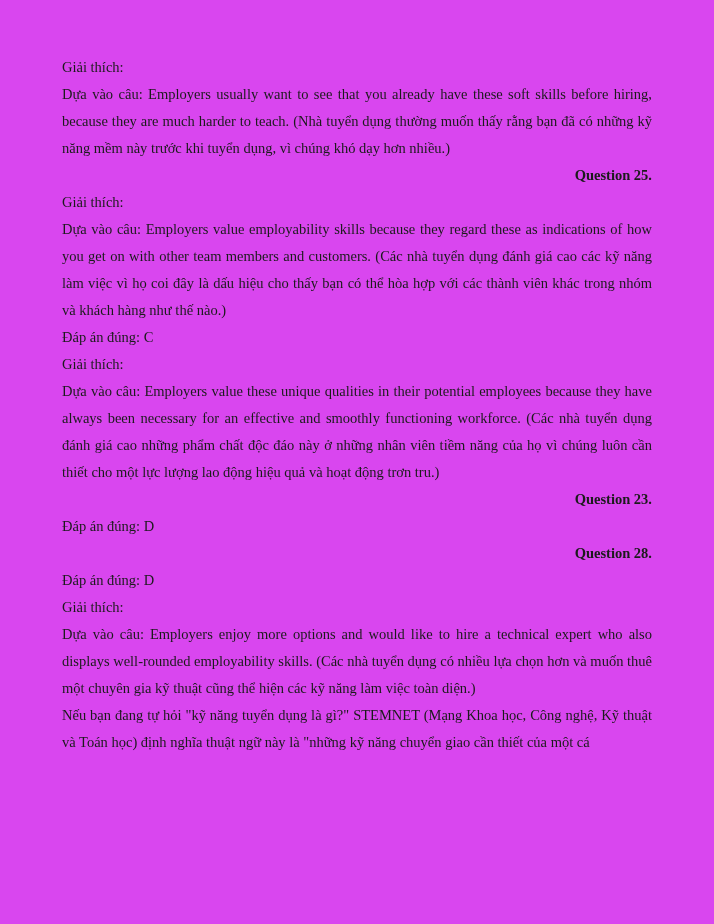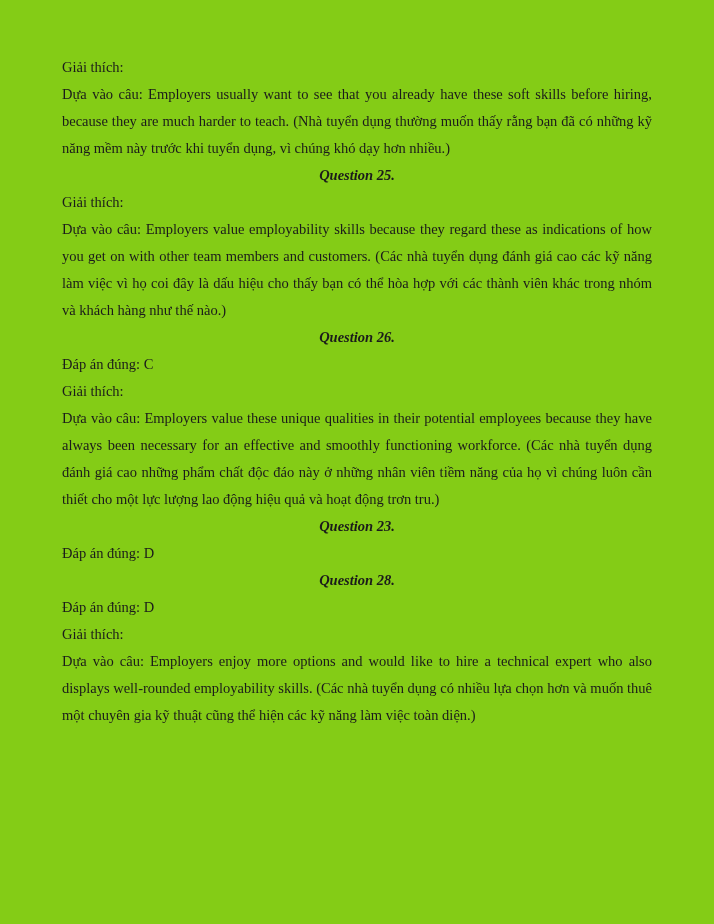--- a/index.html
+++ b/index.html
@@ -4,59 +4,58 @@
 <style>
   html, body {
     margin: 0;
     padding: 0;
     background: #ffffff;
   }
   .page {
     position: relative;
     width: 714px;
     height: 924px;
-    background: #84cc16;
+    background: #d946ef;
     overflow: hidden;
     box-sizing: border-box;
   }
   .content {
     position: absolute;
     top: 54px;
     left: 62px;
     width: 590px;
     font-family: "Liberation Serif", "DejaVu Serif", serif;
     font-size: 14.5px;
     line-height: 27px;
     color: #1b1b1b;
   }
   .block {
     margin: 0;
     padding: 0;
     text-align: justify;
   }
   .block.heading {
     font-weight: bold;
-    text-align: center;
-    font-style: italic;
+    text-align: right;
   }
 </style>
 </head>
 <body>
 
 <div class="page">
   <div class="content">
     <div class="block">Giải thích:</div>
     <div class="block">Dựa vào câu: Employers usually want to see that you already have these soft skills before hiring, because they are much harder to teach. (Nhà tuyển dụng thường muốn thấy rằng bạn đã có những kỹ năng mềm này trước khi tuyển dụng, vì chúng khó dạy hơn nhiều.)</div>
     <div class="block heading">Question 25.</div>
     <div class="block">Giải thích:</div>
     <div class="block">Dựa vào câu: Employers value employability skills because they regard these as indications of how you get on with other team members and customers. (Các nhà tuyển dụng đánh giá cao các kỹ năng làm việc vì họ coi đây là dấu hiệu cho thấy bạn có thể hòa hợp với các thành viên khác trong nhóm và khách hàng như thế nào.)</div>
-    <div class="block heading">Question 26.</div>
     <div class="block">Đáp án đúng: C</div>
     <div class="block">Giải thích:</div>
     <div class="block">Dựa vào câu: Employers value these unique qualities in their potential employees because they have always been necessary for an effective and smoothly functioning workforce. (Các nhà tuyển dụng đánh giá cao những phẩm chất độc đáo này ở những nhân viên tiềm năng của họ vì chúng luôn cần thiết cho một lực lượng lao động hiệu quả và hoạt động trơn tru.)</div>
     <div class="block heading">Question 23.</div>
     <div class="block">Đáp án đúng: D</div>
     <div class="block heading">Question 28.</div>
     <div class="block">Đáp án đúng: D</div>
     <div class="block">Giải thích:</div>
     <div class="block">Dựa vào câu: Employers enjoy more options and would like to hire a technical expert who also displays well-rounded employability skills. (Các nhà tuyển dụng có nhiều lựa chọn hơn và muốn thuê một chuyên gia kỹ thuật cũng thể hiện các kỹ năng làm việc toàn diện.)</div>
+    <div class="block">Nếu bạn đang tự hỏi "kỹ năng tuyển dụng là gì?" STEMNET (Mạng Khoa học, Công nghệ, Kỹ thuật và Toán học) định nghĩa thuật ngữ này là "những kỹ năng chuyển giao cần thiết của một cá</div>
   </div>
 </div>
 
 </body></html>

